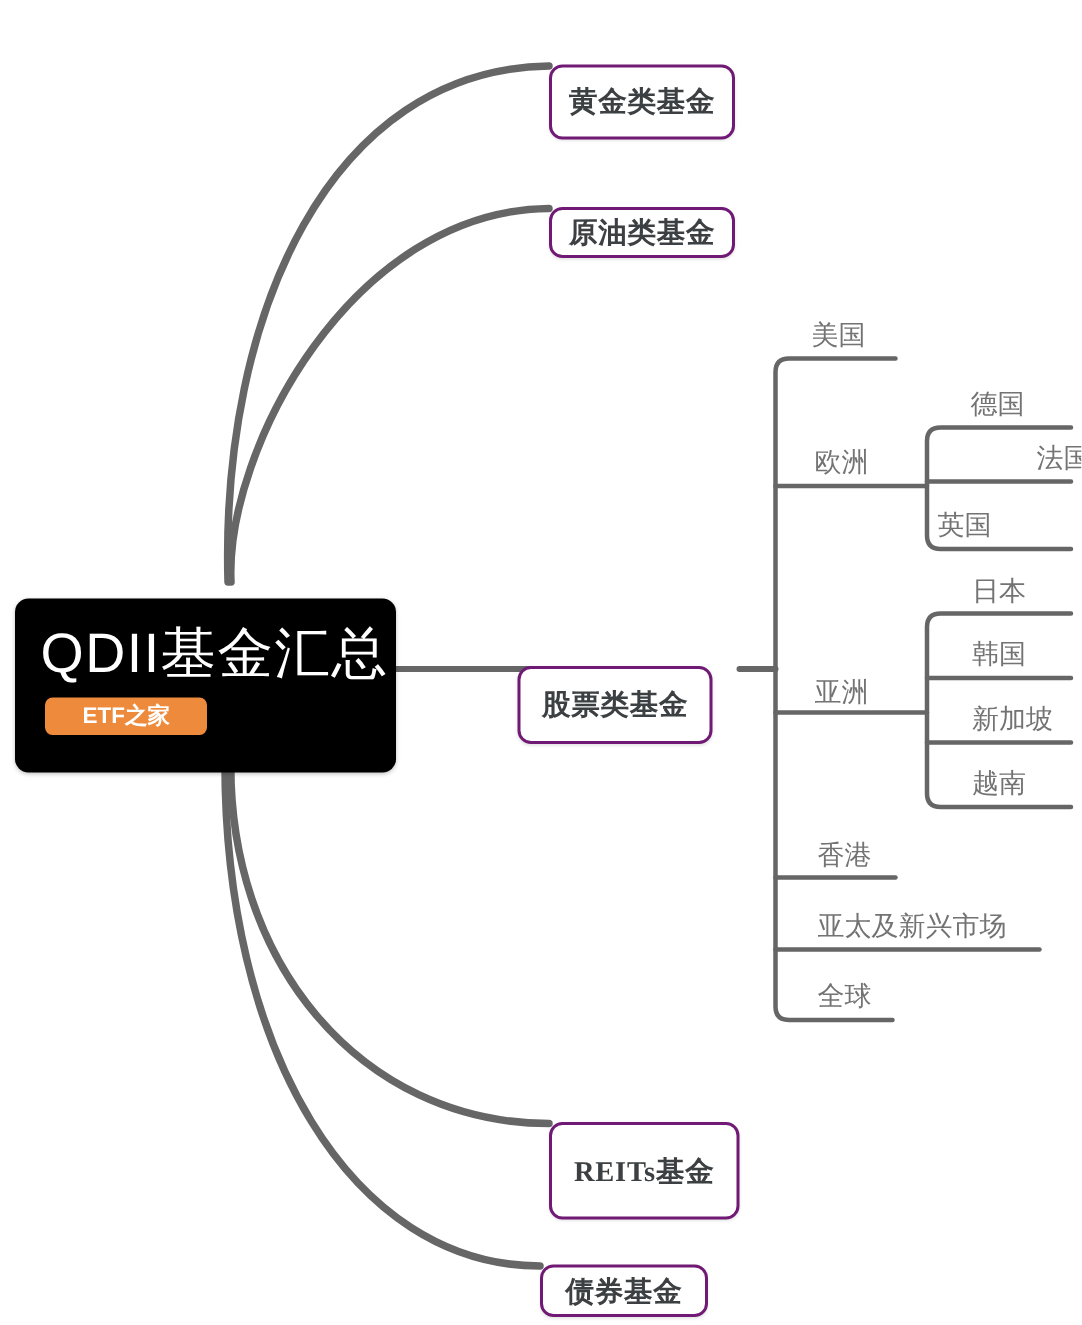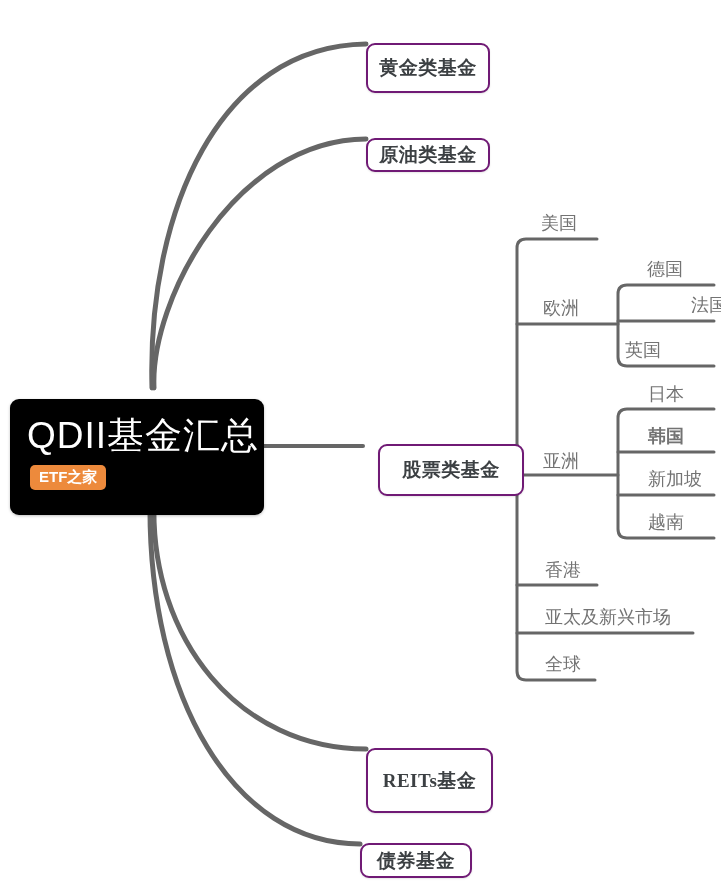--- a/index.html
+++ b/index.html
@@ -20,56 +20,56 @@
     margin-top:12px;
   }
   .root-title{
     color:#ffffff;font-size:37px;font-weight:400;letter-spacing:1px;
     margin:12px 0 4px 17px;white-space:nowrap;
   }
   .root-badge{
     display:inline-block;margin-left:20px;
     background:#ed8a3c;color:#ffffff;
     font-size:15px;font-weight:700;
-    padding:3px 9px;border-radius:5px;
+    padding:3px 25px;border-radius:5px;
   }
 
   
   .branch-box{
     position:absolute;box-sizing:border-box;
     background:#ffffff;border:2px solid #701a75;border-radius:9px;
     display:flex;align-items:center;justify-content:center;
     font-size:19px;font-weight:700;color:#3c4043;letter-spacing:.5px;
     box-shadow:0 1px 2px rgba(0,0,0,.10);
     white-space:nowrap;
     margin-top:24px;
   }
   .n-gold {left:366px;top:19px; width:124px;height:50px;}
   .n-oil  {left:366px;top:114px;width:124px;height:34px;}
-  .n-stock{left:378px;top:420px;width:146px;height:52px;}
+  .n-stock{left:345px;top:420px;width:130px;height:52px;}
   .n-reits{left:366px;top:724px;width:127px;height:65px;
            font-family:"Liberation Serif","DejaVu Serif",serif;}
   .n-bond {left:360px;top:819px;width:112px;height:35px;}
 
   
   .leaf{
     position:absolute;font-size:18px;color:#737373;line-height:24px;
     white-space:nowrap;
   }
   .l-usa      {left:541px;top:211px;}
   .l-europe   {left:543px;top:296px;}
   .l-asia     {left:543px;top:449px;}
   .l-hk       {left:545px;top:558px;}
   .l-apac     {left:545px;top:605px;}
   .l-global   {left:545px;top:652px;}
   .l-germany  {left:647px;top:257px;}
   .l-france   {left:647px;top:293px;margin-left:44px;}
   .l-uk       {left:625px;top:338px;}
   .l-japan    {left:648px;top:382px;}
-  .l-korea    {left:648px;top:424px;font-weight:bold;}
+  .l-korea    {left:648px;top:424px;}
   .l-singapore{left:648px;top:467px;}
   .l-vietnam  {left:648px;top:510px;}
 </style>
 </head>
 <body>
 
 <div class="canvas">
 
   <svg class="lines" width="721" height="883" viewBox="0 0 721 883" fill="none" stroke="#666666" stroke-linecap="round" stroke-linejoin="round">
 

